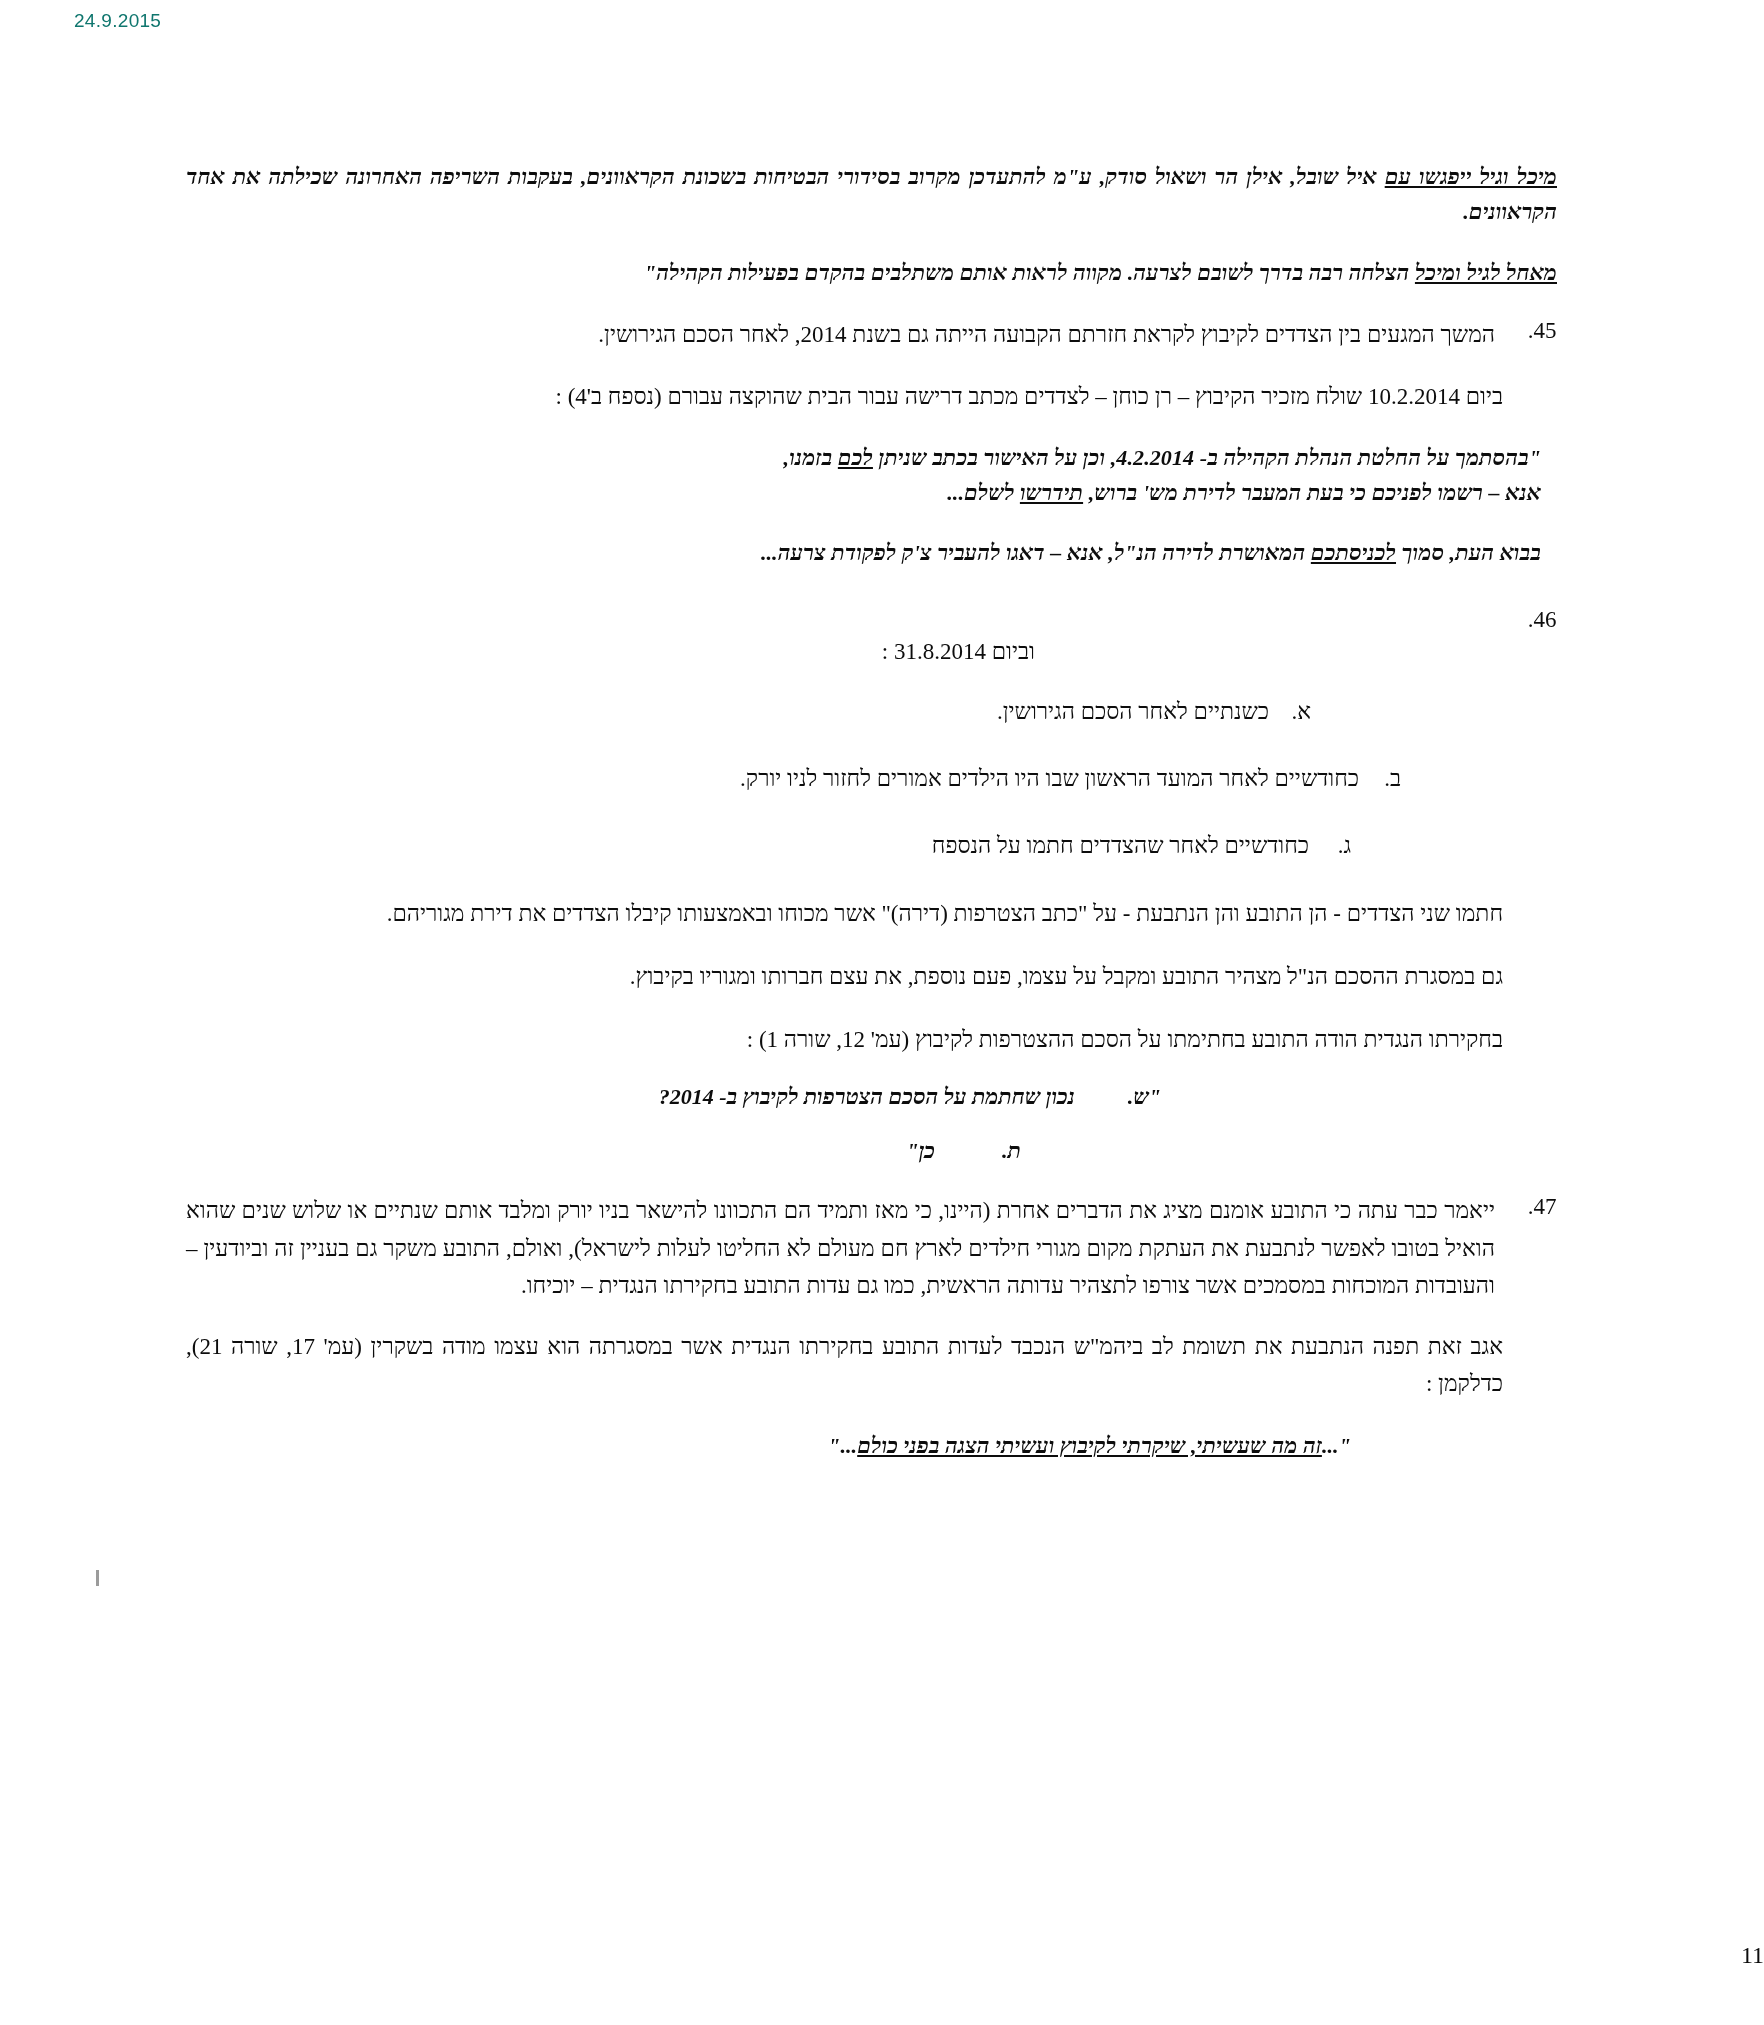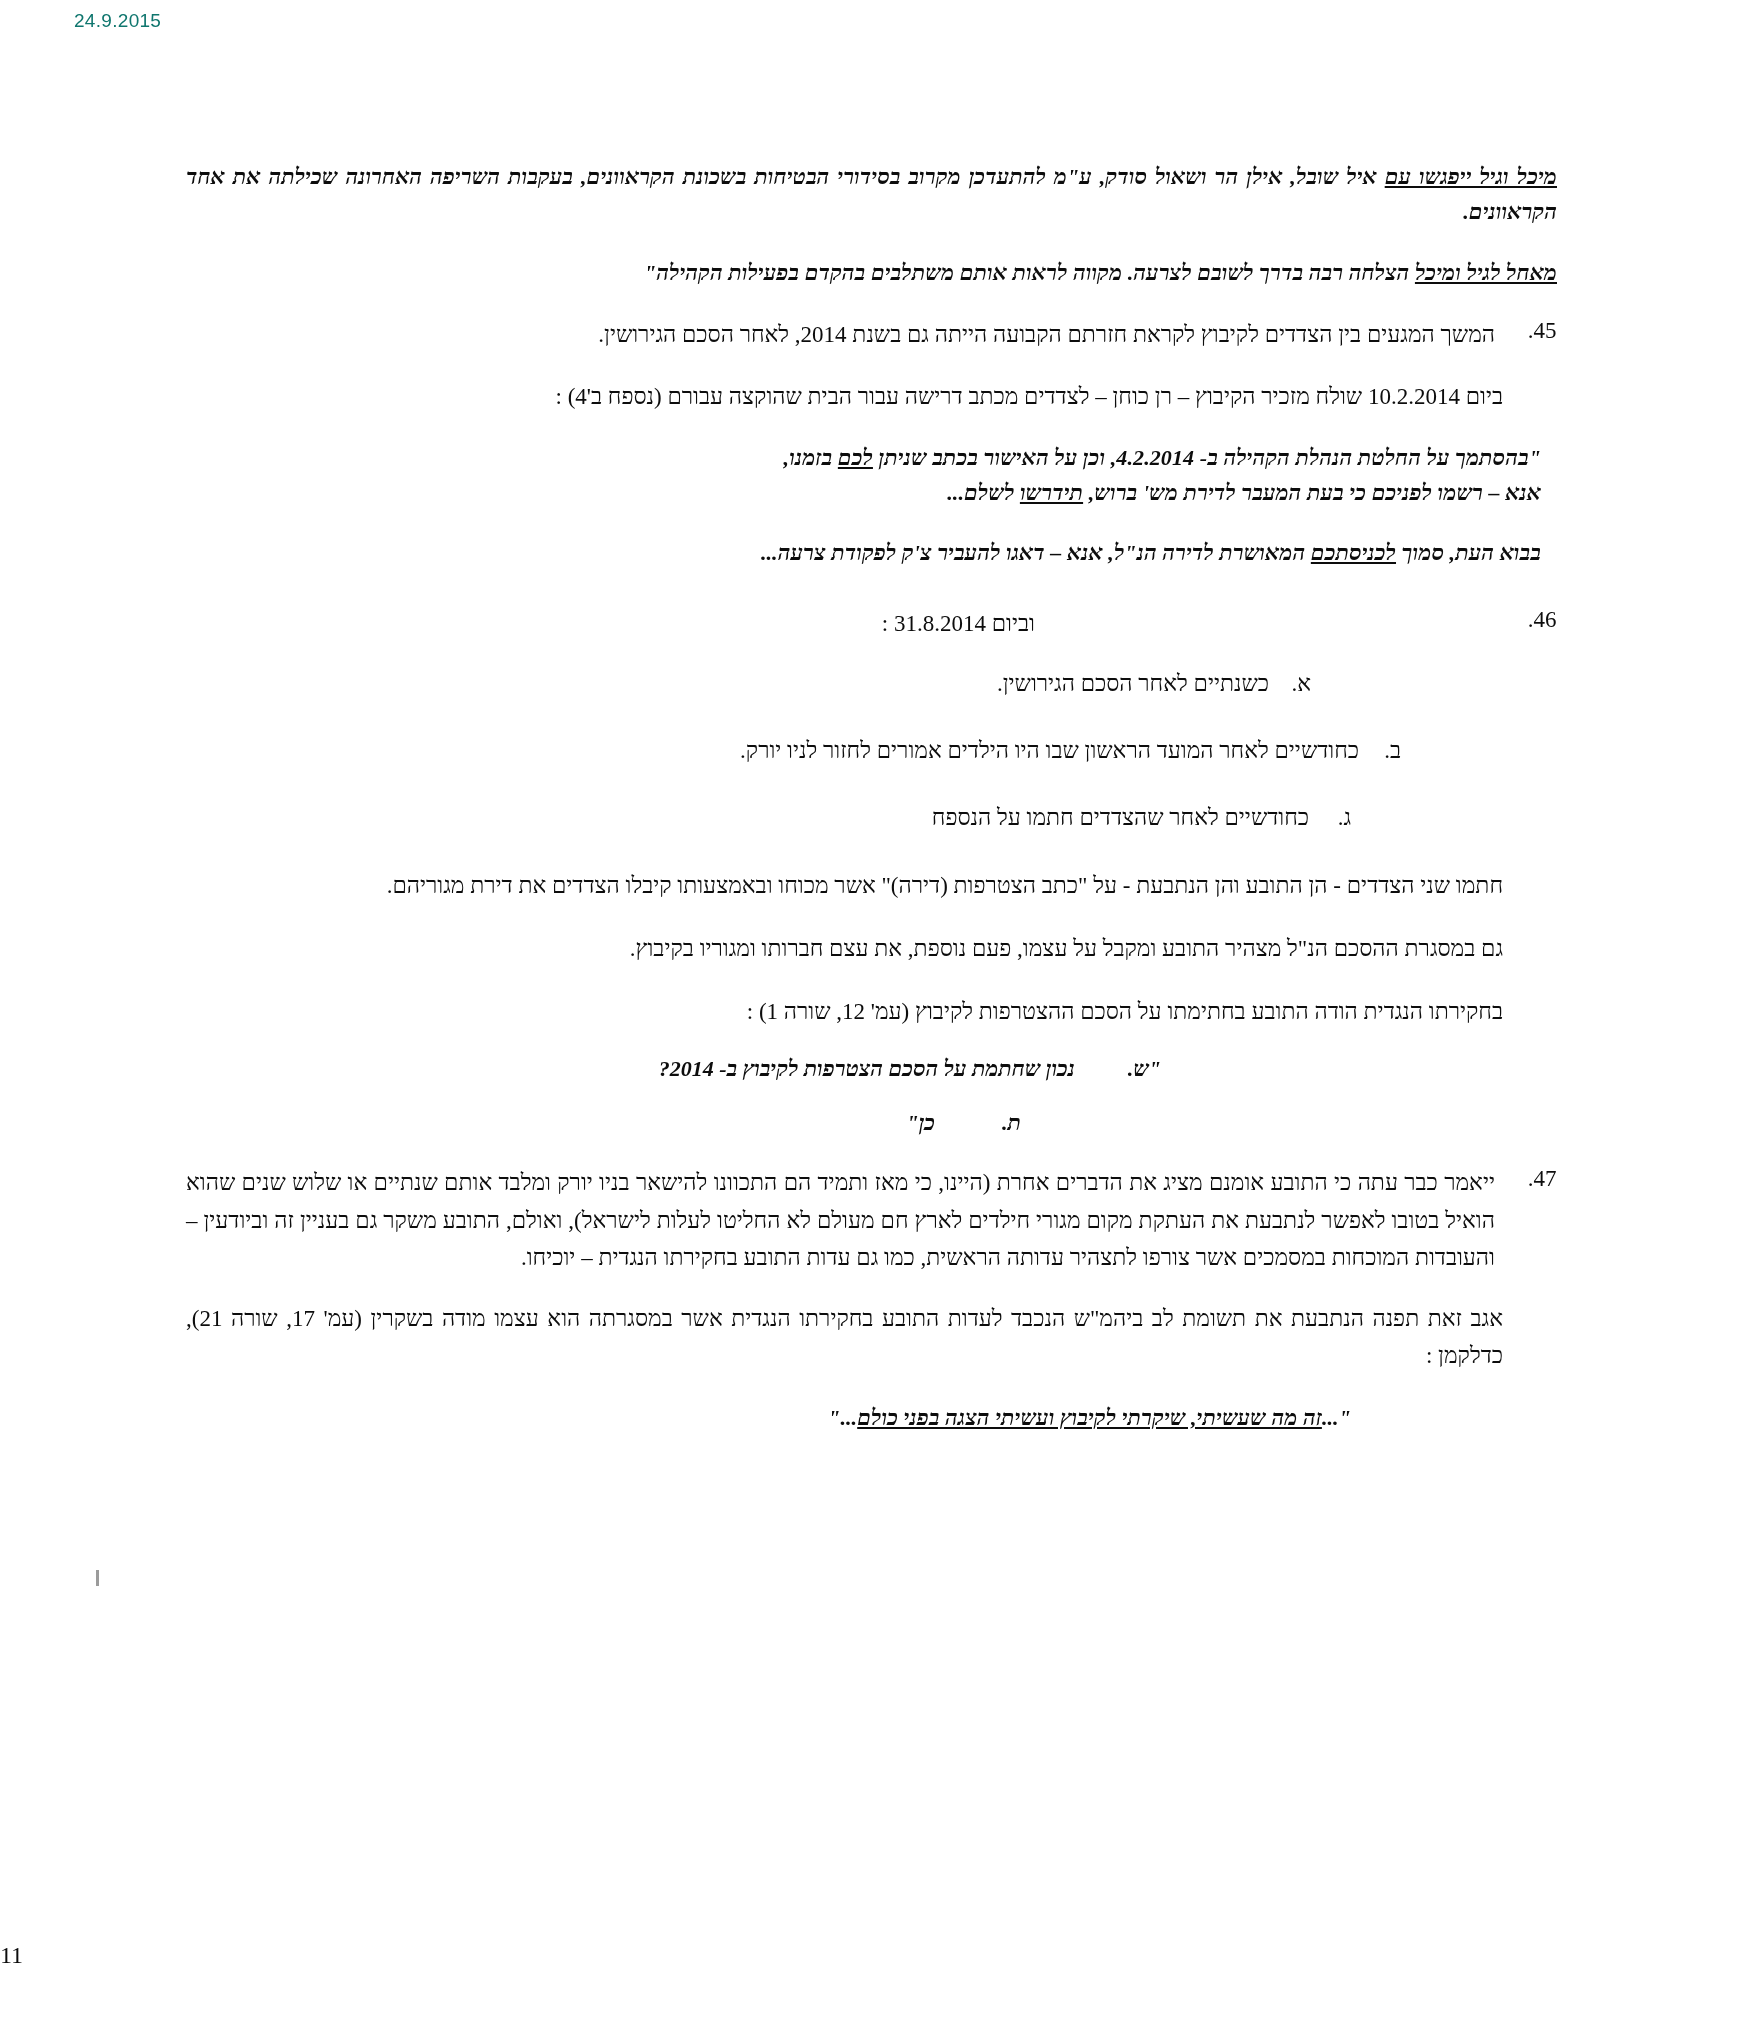--- a/index.html
+++ b/index.html
@@ -116,21 +116,21 @@
     width: 86px;
     flex: 0 0 86px;
   }
   .qa.answer { padding-right: 560px; }
 
   .page-number {
     position: absolute;
     bottom: 56px;
     left: 0;
     width: 100%;
-    text-align: left;
+    text-align: right;
     font-size: 24px;
     font-family: "Liberation Serif", serif;
   }
   .edge-mark {
     position: absolute;
     left: 96px;
     top: 1570px;
     width: 3px;
     height: 16px;
     background: #7a7a7a;
@@ -167,21 +167,21 @@
       <div>"בהסתמך על החלטת הנהלת הקהילה ב- 4.2.2014, וכן על האישור בכתב שניתן <span class="u">לכם</span> בזמנו,</div>
       <div>אנא – רשמו לפניכם כי בעת המעבר לדירת מש' ברוש, <span class="u">תידרשו</span> לשלם...</div>
     </div>
 
     <div class="blk quote indent2">
       <span>בבוא העת, סמוך <span class="u">לכניסתכם</span> המאושרת לדירה הנ"ל, אנא – דאגו להעביר צ'ק לפקודת צרעה...</span>
     </div>
 
     <div class="clause" style="margin-top:34px;">
       <div class="clause-num">.46</div>
-      <div class="clause-text" style="padding-right:460px;">וביום 31.8.2014 :</div>
+      <div class="clause-text" style="padding-right:460px;margin-top:28px;">וביום 31.8.2014 :</div>
     </div>
 
     <div class="sub-item">
       <div class="sub-letter">א.</div>
       <div class="sub-text">כשנתיים לאחר הסכם הגירושין.</div>
     </div>
 
     <div class="sub-item" style="padding-right:180px;">
       <div class="sub-letter">ב.</div>
       <div class="sub-text">כחודשיים לאחר המועד הראשון שבו היו הילדים אמורים לחזור לניו יורק.</div>

